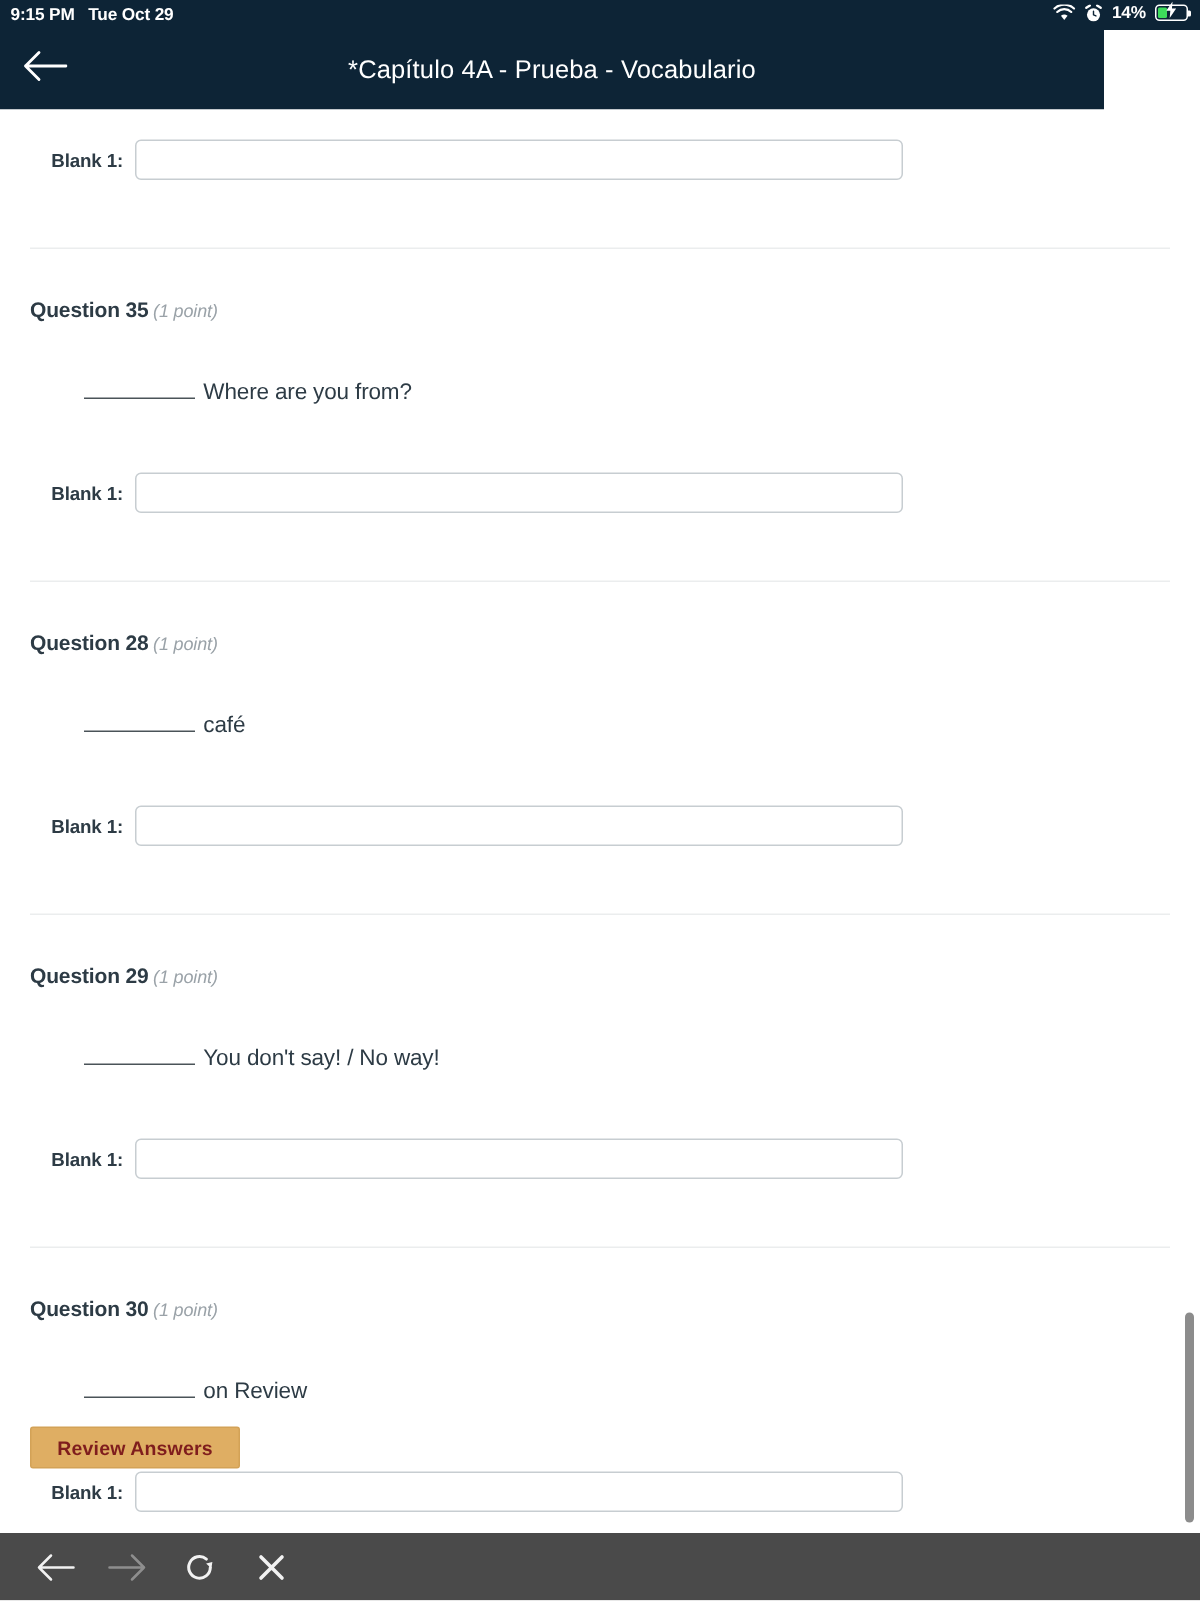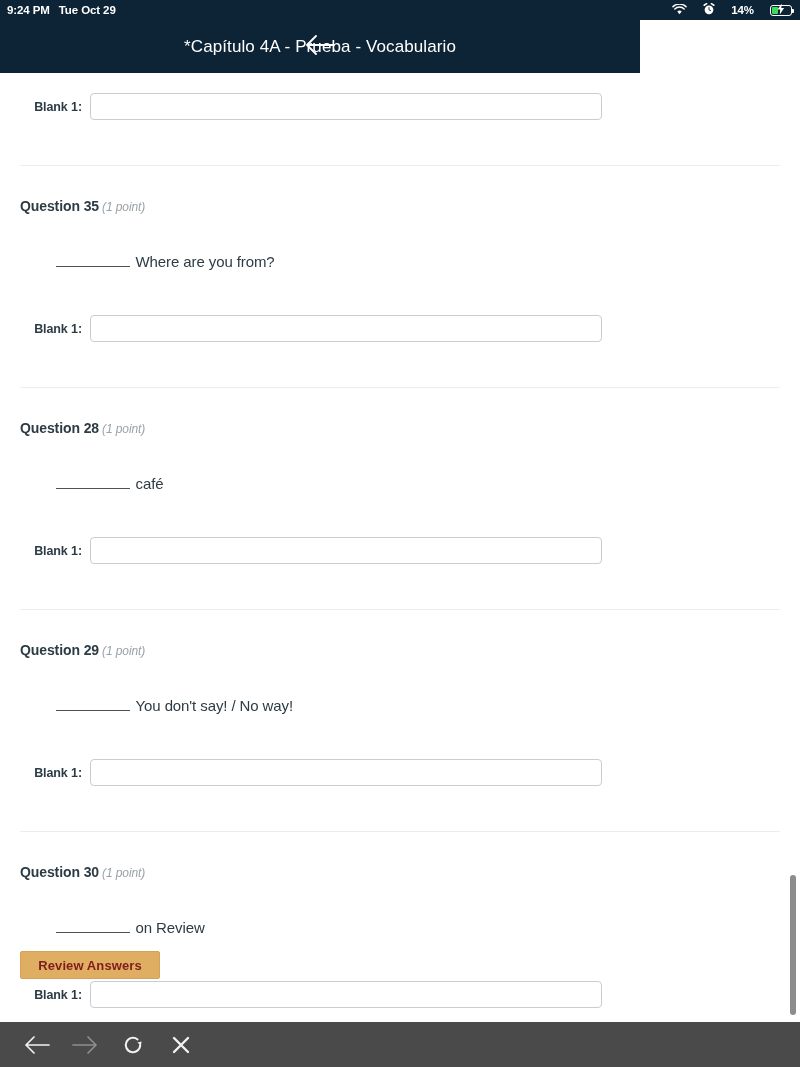--- a/index.html
+++ b/index.html
@@ -32,22 +32,21 @@
     align-items: center;
     padding: 0 8px 0 7px;
     font-size: 11.5px;
     font-weight: 700;
     letter-spacing: -0.1px;
   }
   .status-left { display: flex; align-items: center; gap: 9px; }
   .status-right {
     margin-left: auto;
     display: flex;
-    align-items: center;
-    gap: 16px;
+    gap: 6px;
   }
   .status-time { font-size: 11.5px; font-weight: 700; }
   .status-date { font-size: 11.5px; font-weight: 700; }
   .status-pct { font-size: 11.5px; font-weight: 700; }
 
   .ico-wifi { display: block; }
   .ico-alarm { display: block; }
 
   .battery {
     position: relative;
@@ -79,26 +78,25 @@
     position: absolute;
     left: 50%;
     top: 50%;
     transform: translate(-50%, -50%);
   }
 
   
   .header {
     position: absolute;
     top: 20px; left: 0;
-    width: 640px;
+    width: 736px;
     height: 53px;
     background: #0d2436;
     display: flex;
     align-items: center;
-    justify-content: center;
   }
   .back-btn {
     width: 60px;
     height: 53px;
     display: flex;
     align-items: center;
     justify-content: center;
     cursor: pointer;
   }
   .header-title {
@@ -249,21 +247,21 @@
     cursor: pointer;
   }
 </style>
 </head>
 <body>
 
 <div id="app">
 
   <div class="status-bar">
     <div class="status-left">
-      <span class="status-time">9:24 PM</span>
+      <span class="status-time">9:15 PM</span>
       <span class="status-date">Tue Oct 29</span>
     </div>
     <div class="status-right">
       <span class="ico-wifi">
         <svg width="15" height="11" viewBox="0 0 16 12">
           <path d="M8 11.2 L5.6 8.2 A3.8 3.8 0 0 1 10.4 8.2 Z" fill="#fff"></path>
           <path d="M2.9 5.4 A7.4 7.4 0 0 1 13.1 5.4" stroke="#fff" stroke-width="1.6" fill="none" stroke-linecap="round"></path>
           <path d="M0.9 2.9 A10.5 10.5 0 0 1 15.1 2.9" stroke="#fff" stroke-width="1.6" fill="none" stroke-linecap="round"></path>
         </svg>
       </span>

